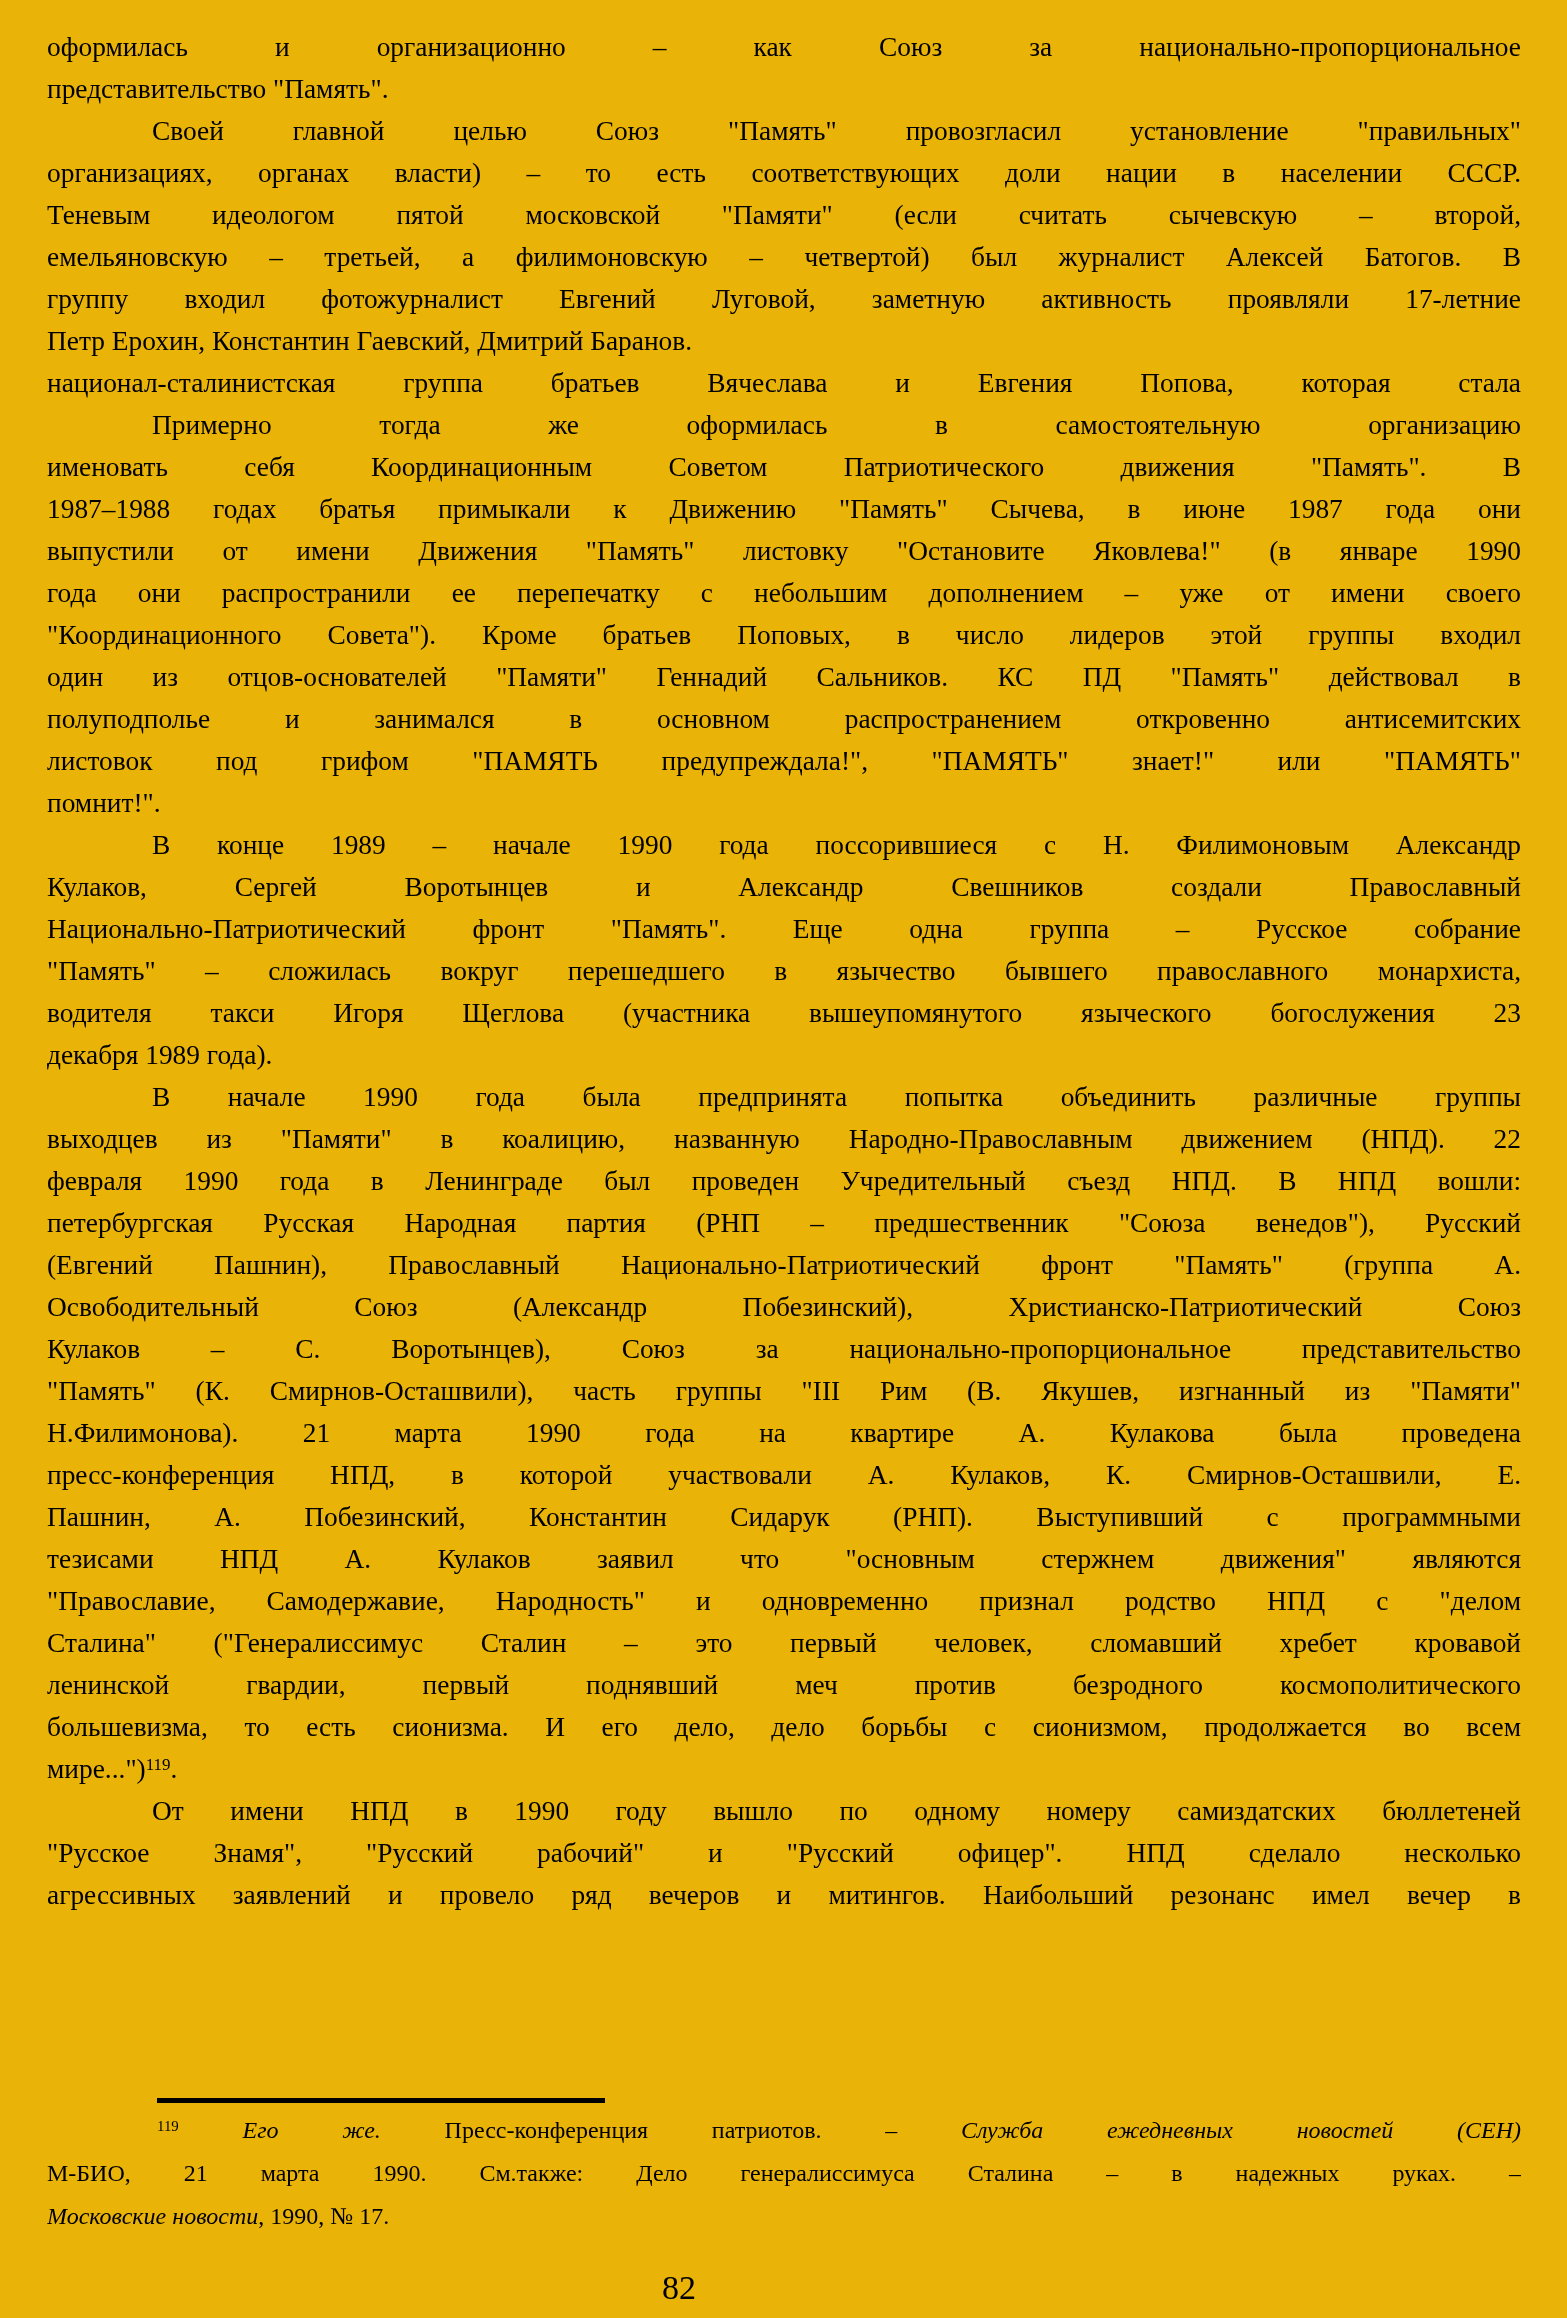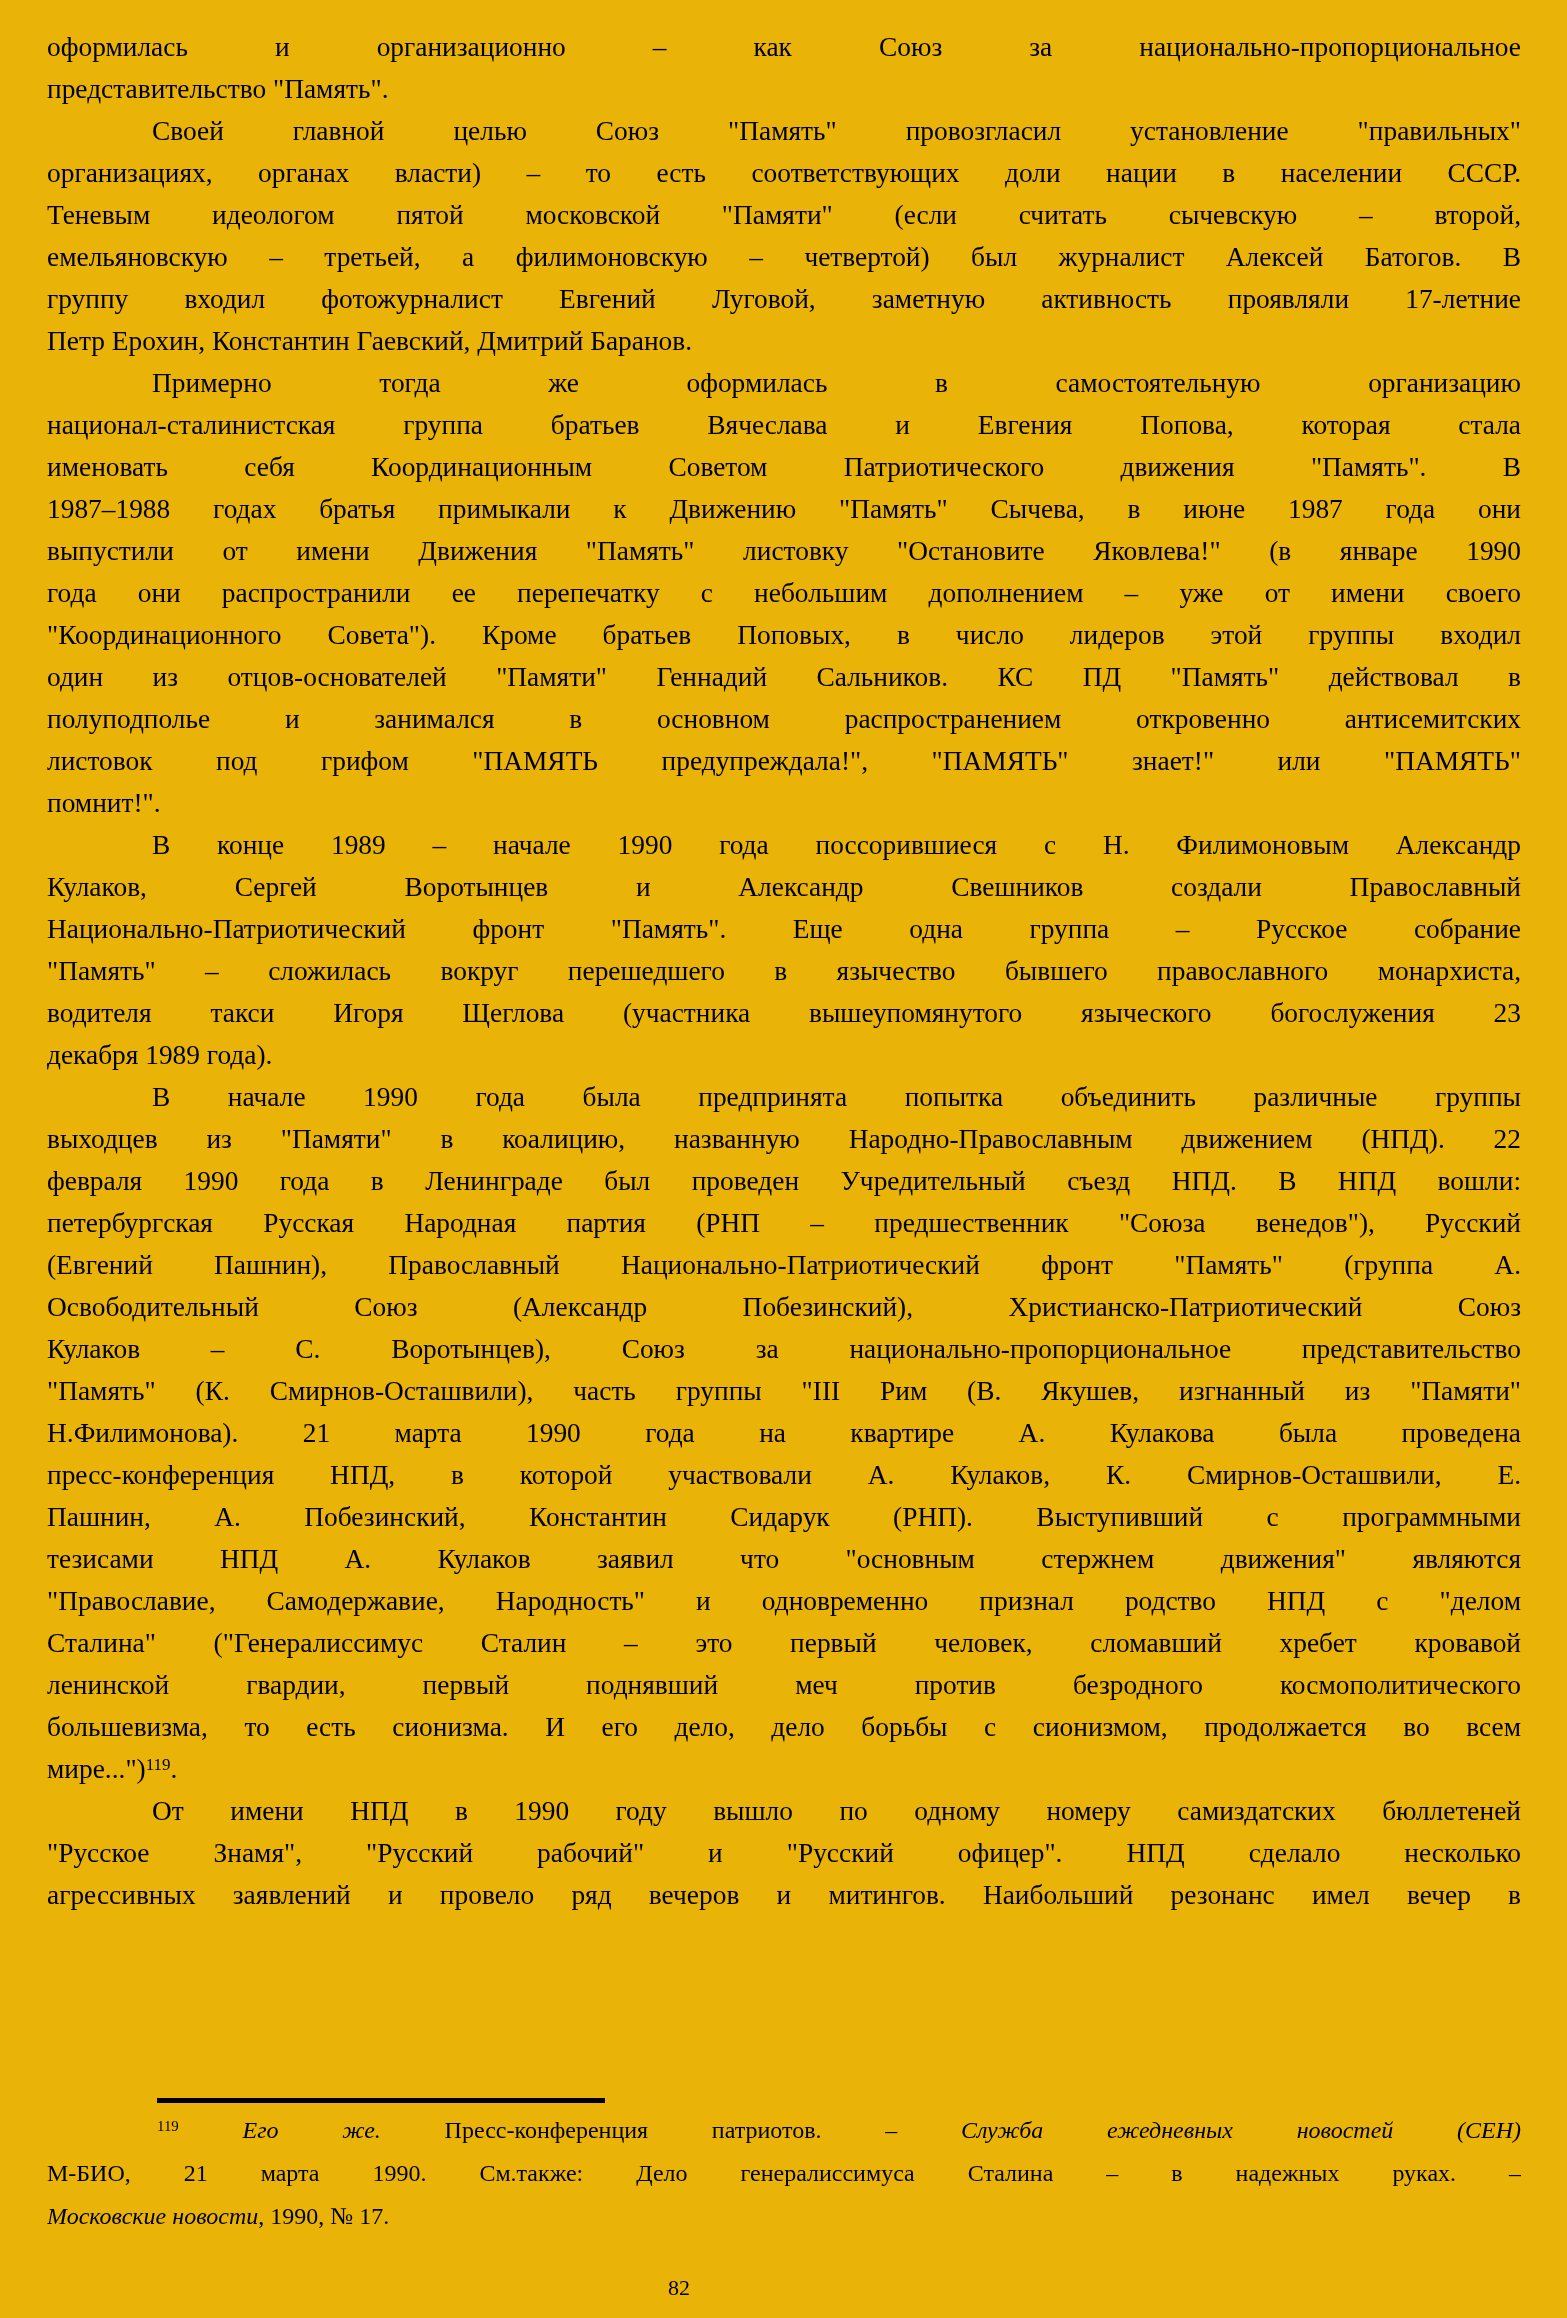--- a/index.html
+++ b/index.html
@@ -55,21 +55,21 @@
     position: relative;
     top: -0.5em;
     line-height: 0;
   }
   .page-num {
     position: absolute;
     left: 0;
     top: 2272px;
     width: 1358px;
     text-align: center;
-    font-size: 22px;
+    font-size: 34px;
     line-height: 31px;
   }
 </style>
 </head>
 <body>
 
 <div class="page">
   <div class="text-col" id="body-text">
       <div class="para">
         <div class="line j"><span class="">оформилась и организационно – как Союз за национально-пропорциональное</span></div>
@@ -77,22 +77,22 @@
       </div>
       <div class="para">
         <div class="line j fi"><span class="">Своей главной целью Союз "Память" провозгласил установление "правильных"</span></div>
         <div class="line j"><span class="">организациях, органах власти) – то есть соответствующих доли нации в населении СССР.</span></div>
         <div class="line j"><span class="">Теневым идеологом пятой московской "Памяти" (если считать сычевскую – второй,</span></div>
         <div class="line j"><span class="">емельяновскую – третьей, а филимоновскую – четвертой) был журналист Алексей Батогов. В</span></div>
         <div class="line j"><span class="">группу входил фотожурналист Евгений Луговой, заметную активность проявляли 17-летние</span></div>
         <div class="line"><span class="">Петр Ерохин, Константин Гаевский, Дмитрий Баранов.</span></div>
       </div>
       <div class="para">
+        <div class="line j"><span class="">национал-сталинистская группа братьев Вячеслава и Евгения Попова, которая стала</span></div>
         <div class="line j fi"><span class="">Примерно тогда же оформилась в самостоятельную организацию</span></div>
-        <div class="line j"><span class="">национал-сталинистская группа братьев Вячеслава и Евгения Попова, которая стала</span></div>
         <div class="line j"><span class="">именовать себя Координационным Советом Патриотического движения "Память". В</span></div>
         <div class="line j"><span class="">1987–1988 годах братья примыкали к Движению "Память" Сычева, в июне 1987 года они</span></div>
         <div class="line j"><span class="">выпустили от имени Движения "Память" листовку "Остановите Яковлева!" (в январе 1990</span></div>
         <div class="line j"><span class="">года они распространили ее перепечатку с небольшим дополнением – уже от имени своего</span></div>
         <div class="line j"><span class="">"Координационного Совета"). Кроме братьев Поповых, в число лидеров этой группы входил</span></div>
         <div class="line j"><span class="">один из отцов-основателей "Памяти" Геннадий Сальников. КС ПД "Память" действовал в</span></div>
         <div class="line j"><span class="">полуподполье и занимался в основном распространением откровенно антисемитских</span></div>
         <div class="line j"><span class="">листовок под грифом "ПАМЯТЬ предупреждала!", "ПАМЯТЬ" знает!" или "ПАМЯТЬ"</span></div>
         <div class="line"><span class="">помнит!".</span></div>
       </div>

